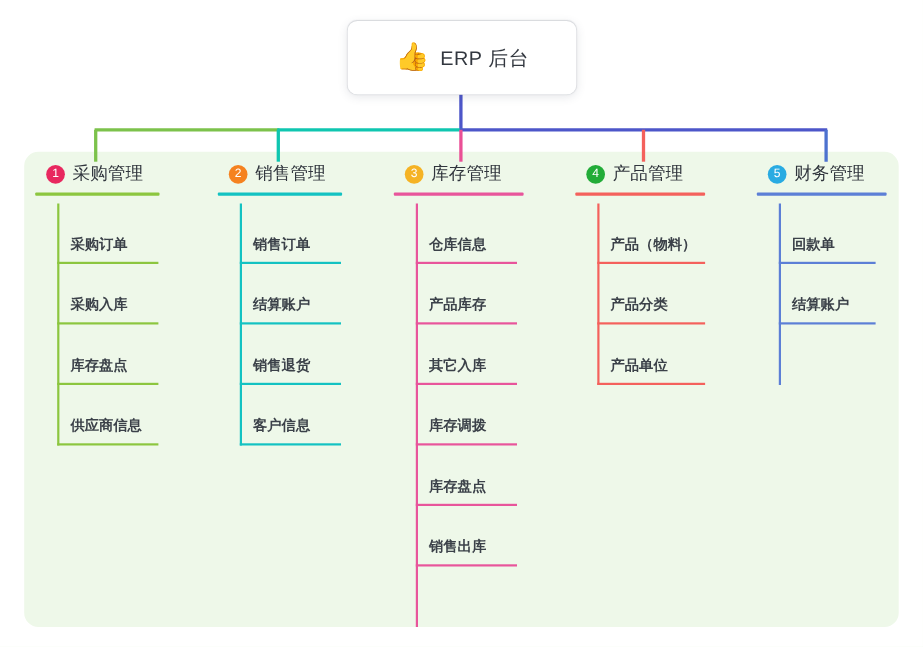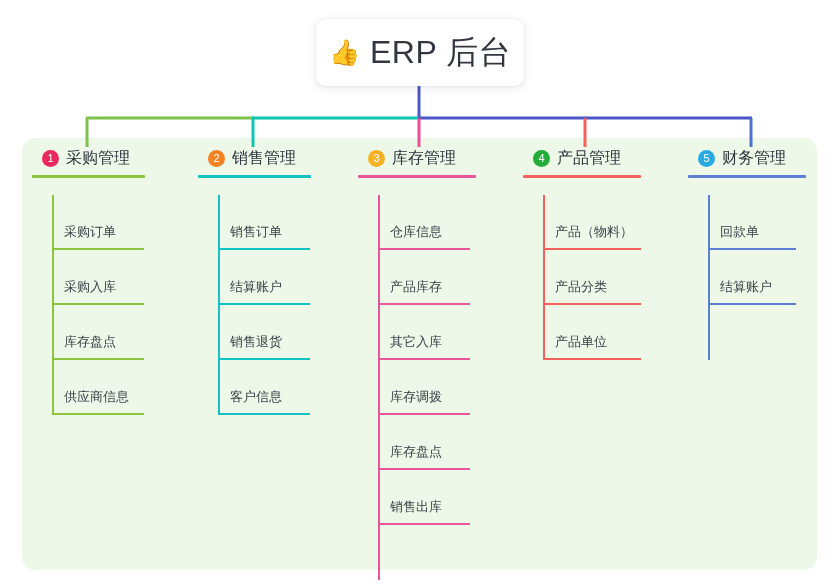--- a/index.html
+++ b/index.html
@@ -15,21 +15,21 @@
   
   .root-node{
     position:absolute;left:316px;top:19px;width:208px;height:67px;
     background:#ffffff;border-radius:9px;
     box-shadow:0 2px 9px rgba(60,70,90,.13),0 0 1px rgba(60,70,90,.18);
     display:flex;align-items:center;justify-content:center;
     box-sizing:border-box;
   }
   .root-inner{display:flex;align-items:center;gap:10px;}
   .thumb-icon{font-size:25px;line-height:1;display:block;color:#f5b731;}
-  .root-title{font-size:32px;color:#32373f;letter-spacing:.5px;white-space:nowrap;}
+  .root-title{font-size:18px;color:#32373f;letter-spacing:.5px;white-space:nowrap;}
 
   
   .panel{
     position:absolute;left:22px;top:138px;width:795px;height:432px;
     background:#eef8e9;border-radius:13px;
   }
 
   
   svg.wires{position:absolute;left:0;top:0;width:839px;height:588px;pointer-events:none;}
 
@@ -37,21 +37,21 @@
   .column{position:absolute;top:146px;}
   .col-head{display:flex;align-items:center;gap:7px;height:24px;padding-left:10px;}
   .badge{
     width:17px;height:17px;border-radius:50%;
     color:#fff;font-size:11px;line-height:17px;text-align:center;
     flex:0 0 auto;font-family:"Liberation Sans",sans-serif;
   }
   .col-title{font-size:16px;color:#30353d;white-space:nowrap;font-family:Liberation Mono, monospace;}
   .head-rule{height:3px;margin-top:5px;border-radius:1px;}
 
-  .items{position:relative;margin-top:17px;}
+  .items{position:relative;margin-top:7px;font-weight:bold;}
   .spine{position:absolute;left:20px;top:0;width:2px;}
   .item{position:relative;height:55px;}
   .item-label{
     position:absolute;left:32px;bottom:9px;
     font-size:13px;color:#3b4149;white-space:nowrap;
   }
   .item-rule{position:absolute;left:20px;bottom:0;height:2px;}
 </style>
 </head>
 <body>

